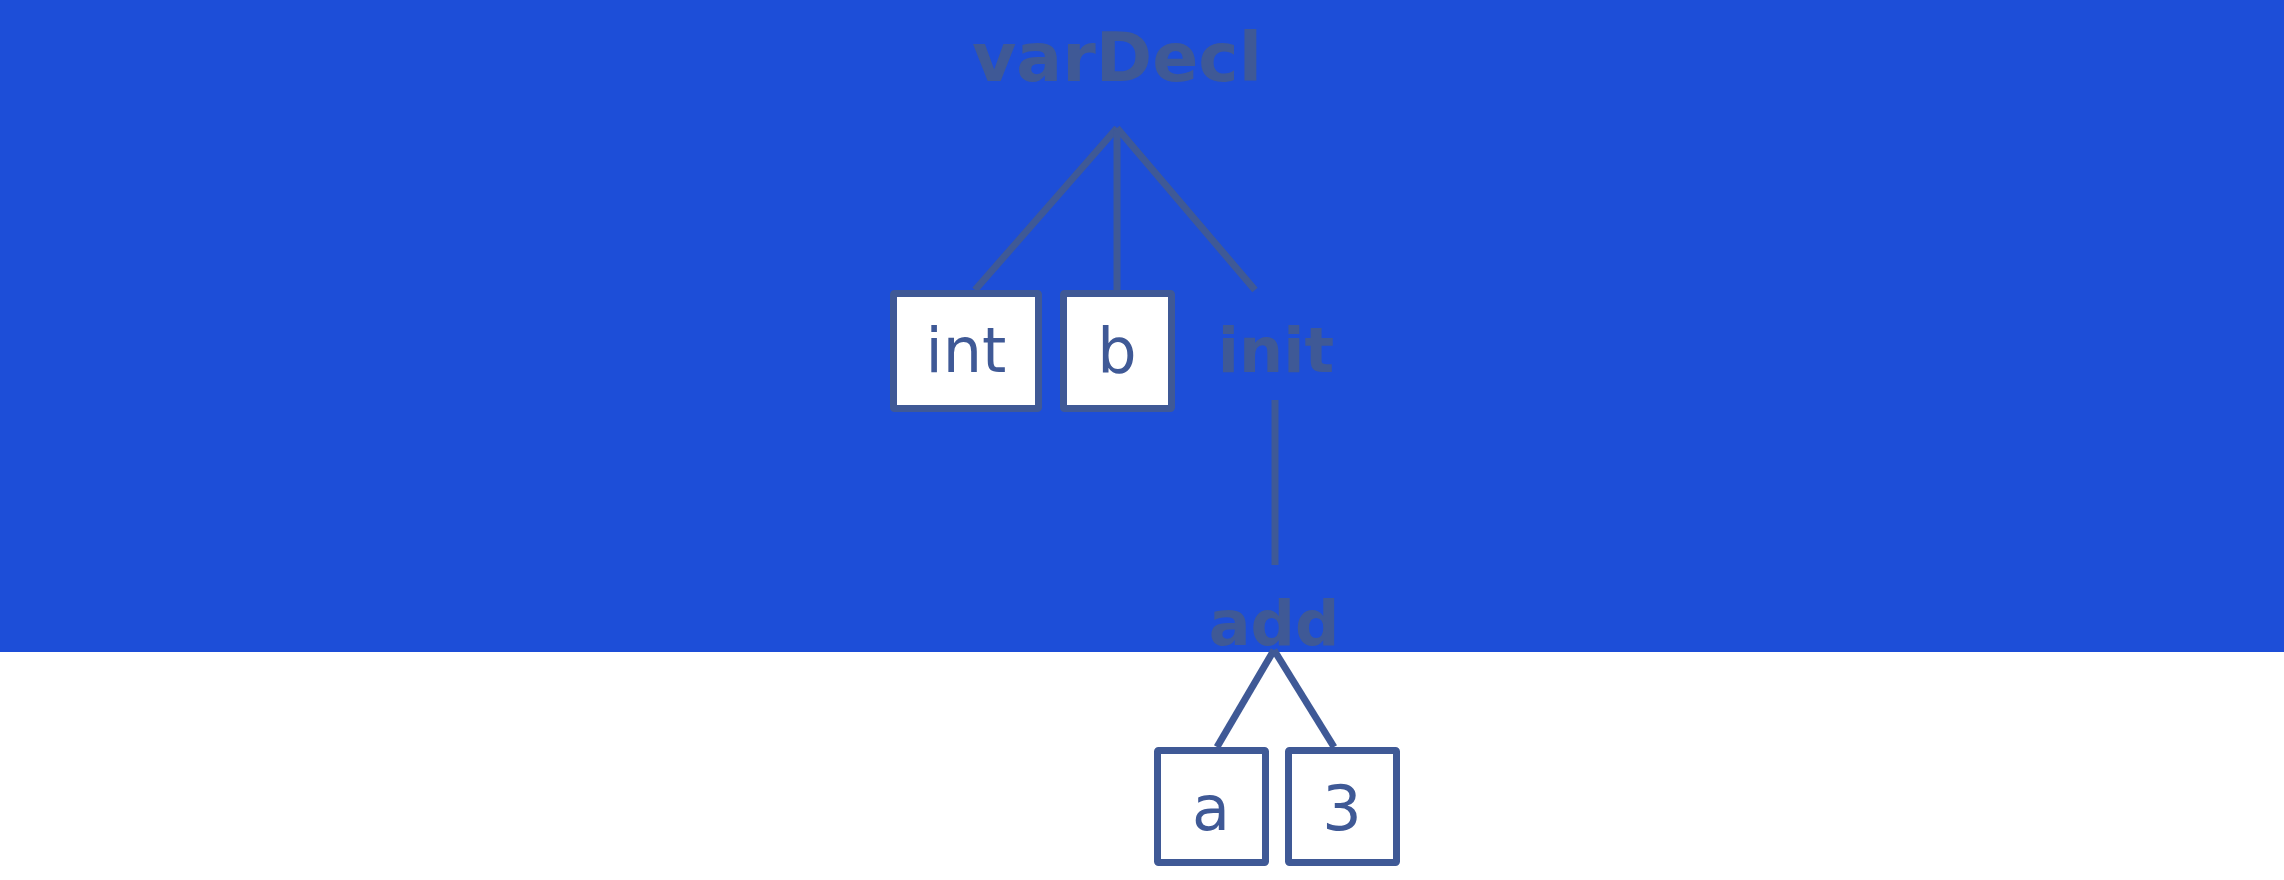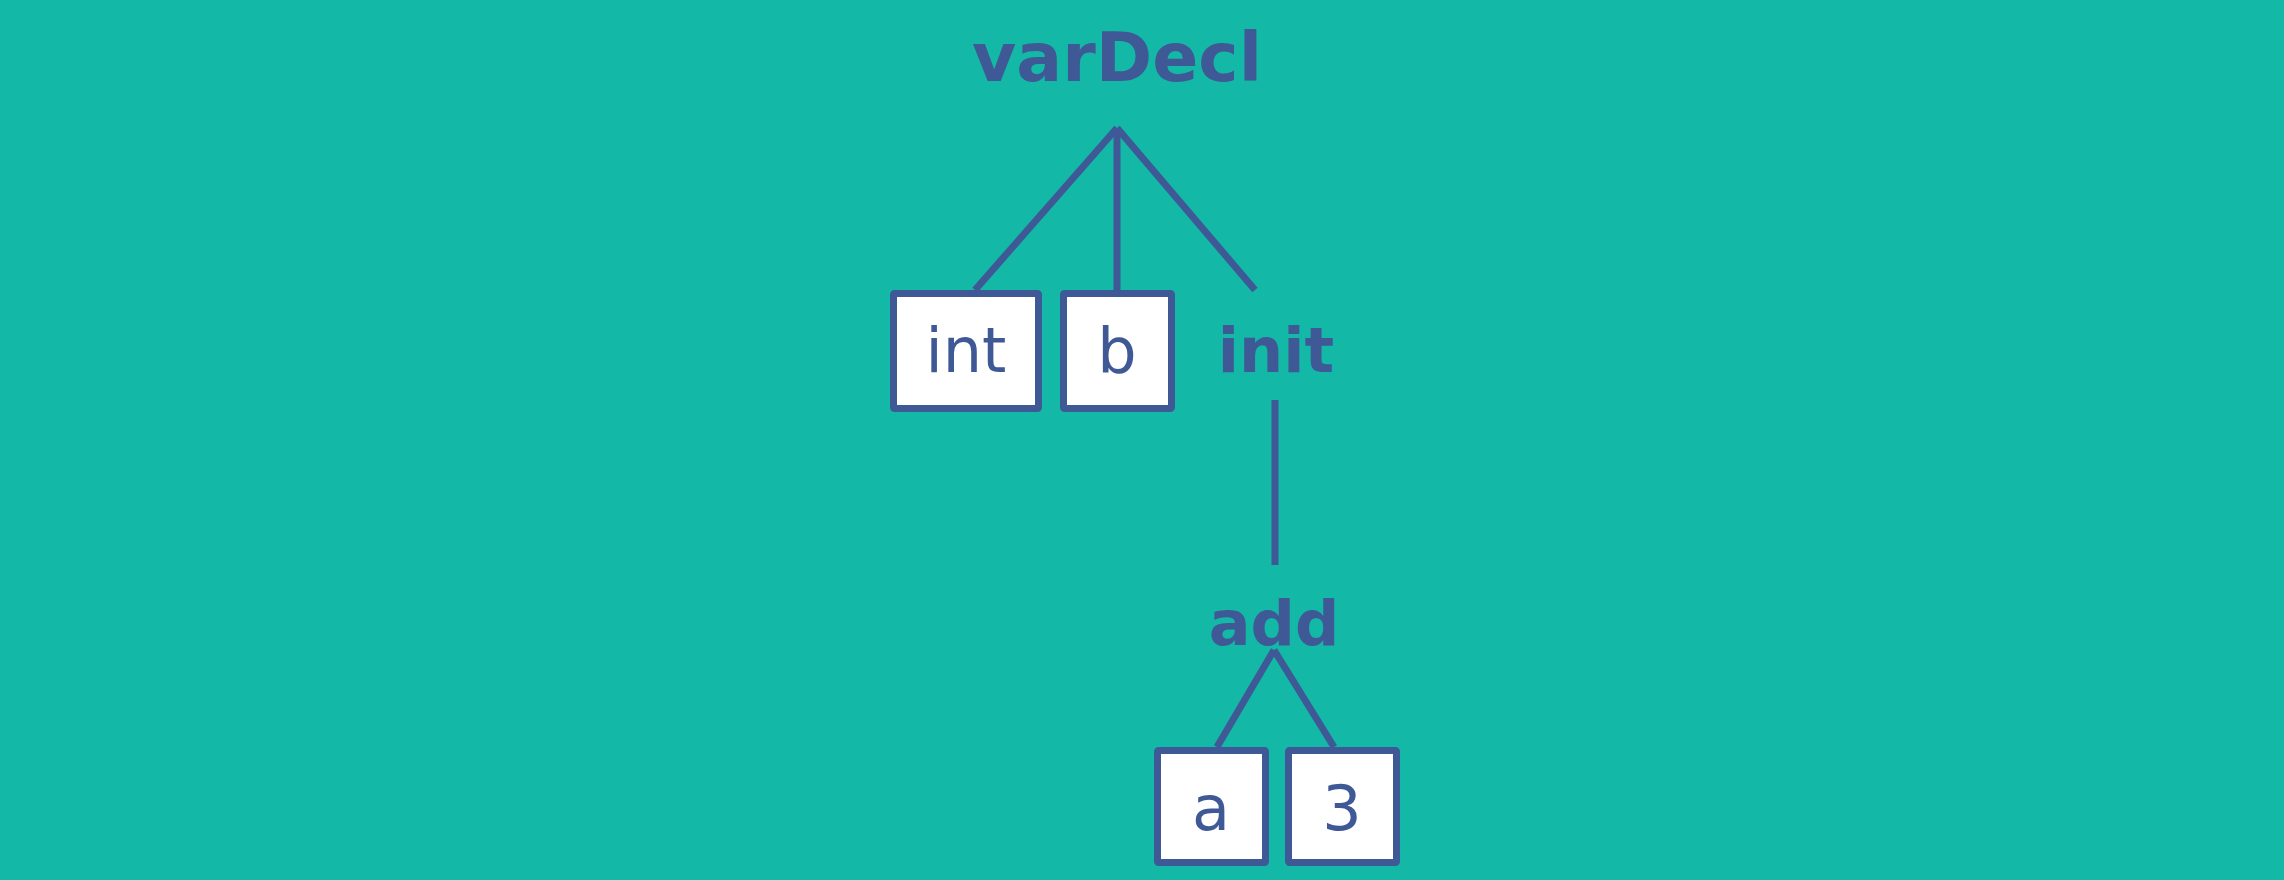--- a/index.html
+++ b/index.html
@@ -9,22 +9,22 @@
   }
   body {
     width: 2284px;
     height: 880px;
     font-family: "DejaVu Sans", sans-serif;
     overflow: hidden;
   }
   #canvas {
     position: relative;
     width: 2284px;
-    height: 880px;
-    background: #14b8a6;
+    height: 652px;
+    background: #1d4ed8;
   }
   #tree-svg {
     position: absolute;
     left: 0;
     top: 0;
     width: 2284px;
     height: 880px;
     display: block;
   }
   .node-text {

